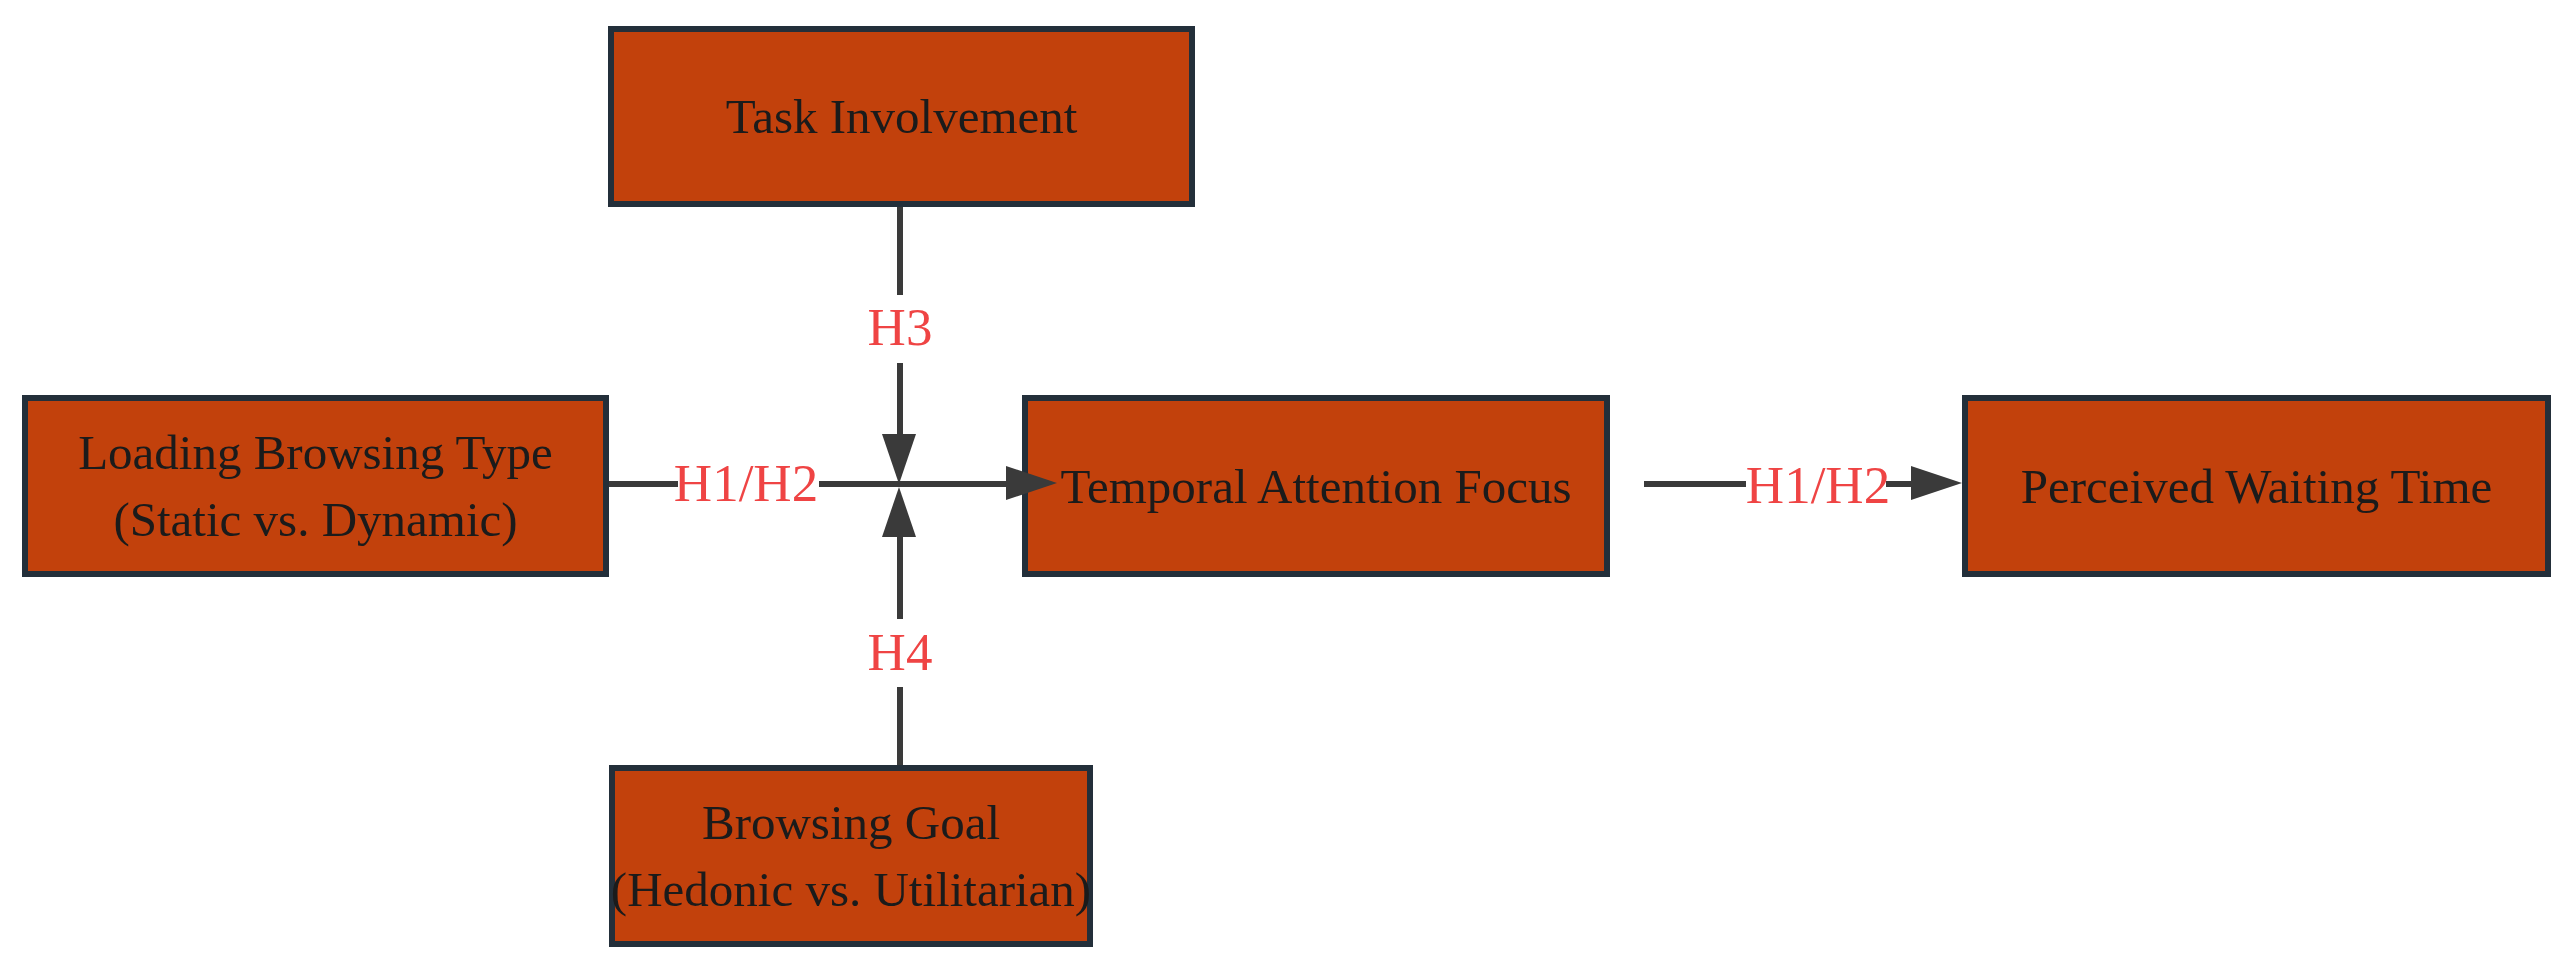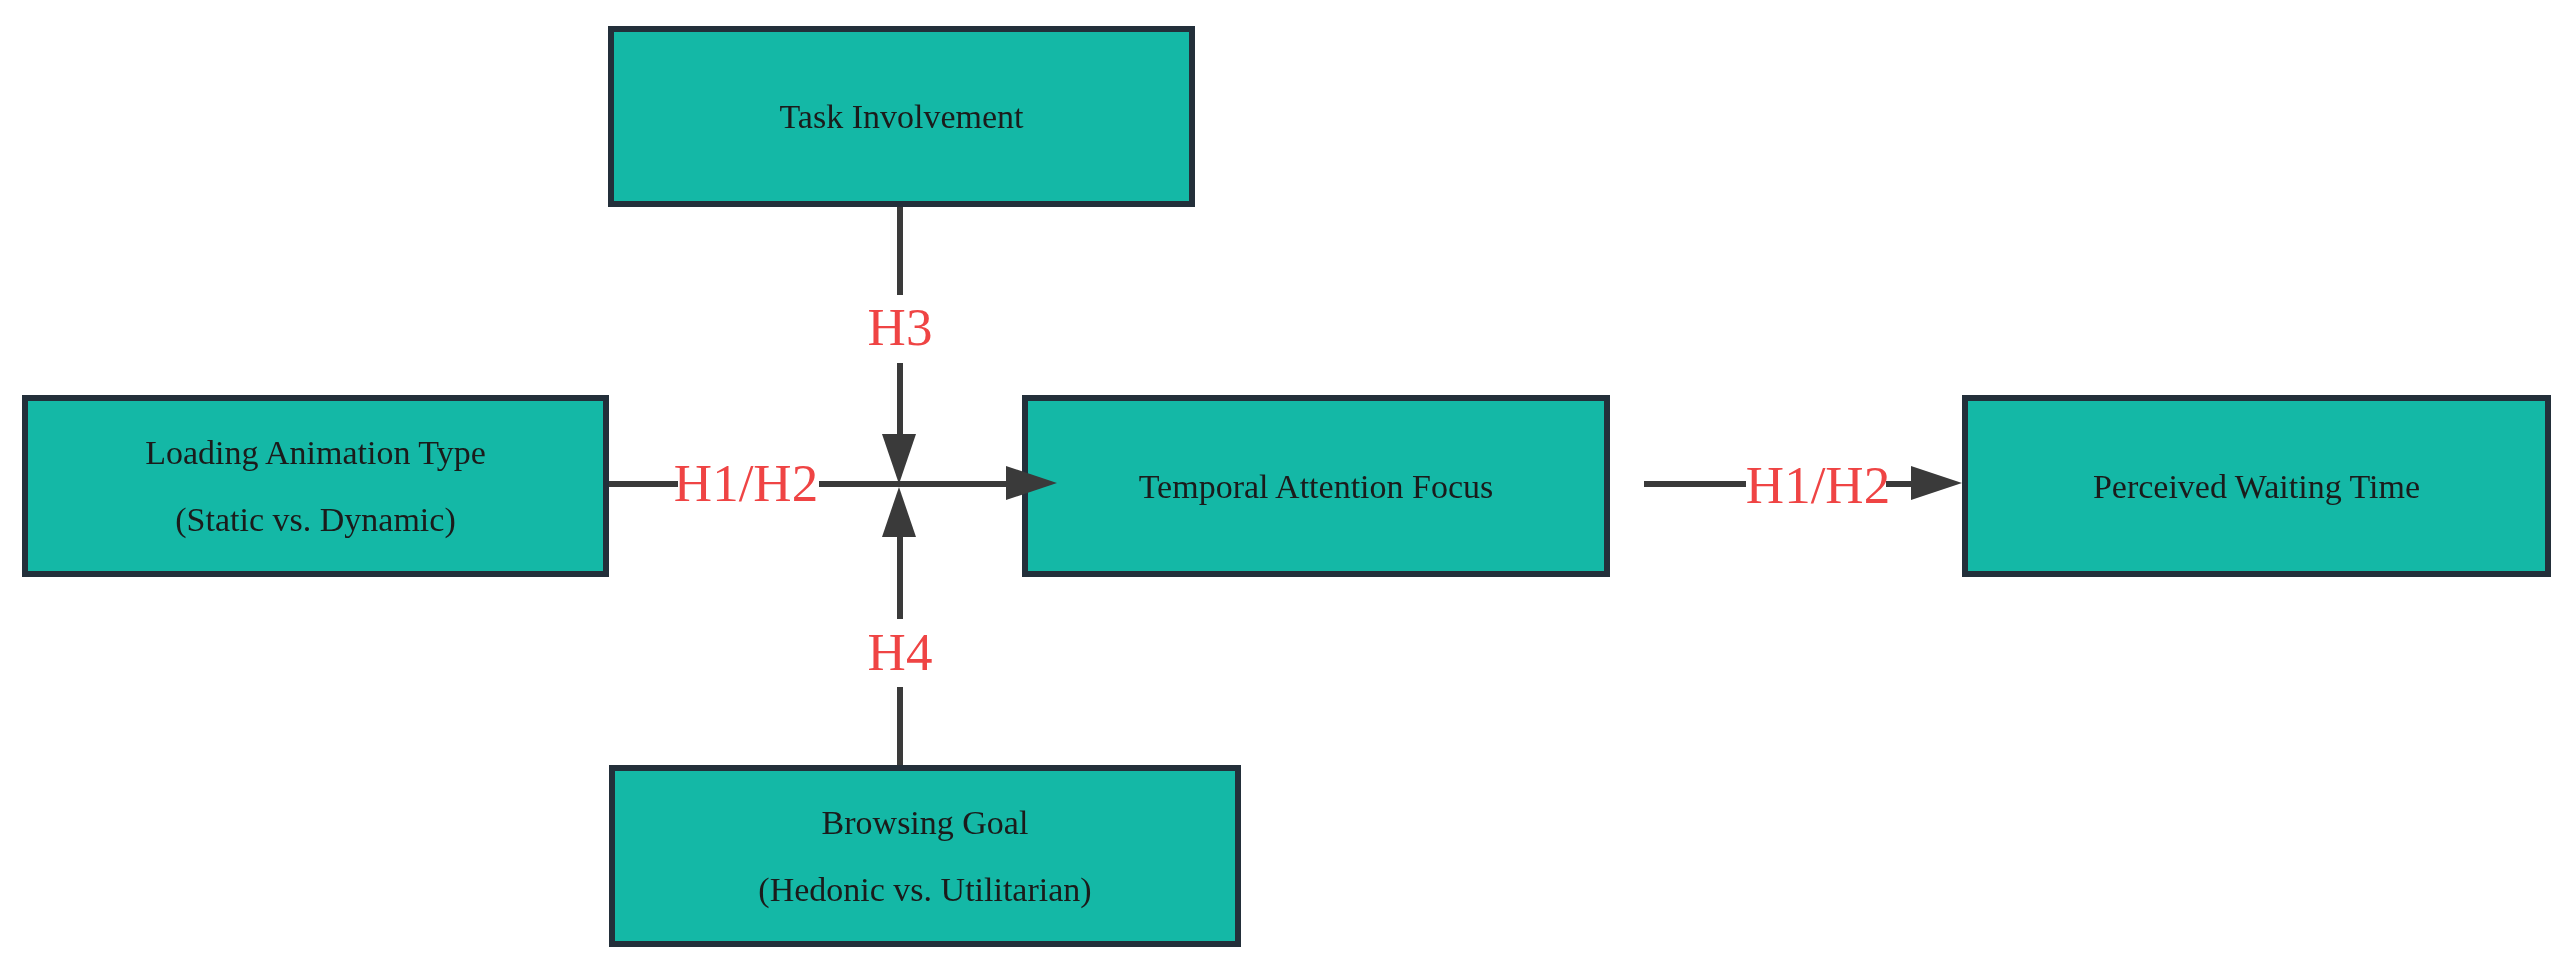--- a/index.html
+++ b/index.html
@@ -12,28 +12,28 @@
     width: 2576px;
     height: 969px;
     background: #ffffff;
     font-family: "Liberation Serif", "DejaVu Serif", serif;
     overflow: hidden;
   }
   .node {
     position: absolute;
     box-sizing: border-box;
     border: 6.2px solid #232f3a;
-    background: #14b8a6;
+    background: #c2410c;
     display: flex;
     flex-direction: column;
     align-items: center;
     justify-content: center;
     text-align: center;
     color: #1b1b1b;
-    font-size: 34px;
+    font-size: 49px;
     line-height: 67px;
   }
   .node .txt { white-space: nowrap; }
 
   .hline {
     position: absolute;
     height: 6.2px;
     background: #3a3a3a;
   }
   .vline {
@@ -77,33 +77,33 @@
 </head>
 <body>
 
 <div class="canvas">
 
   <div class="node" style="left:608px; top:26px; width:587px; height:181px;">
     <div class="txt">Task Involvement</div>
   </div>
 
   <div class="node" style="left:22px; top:395px; width:587px; height:182px;">
-    <div class="txt">Loading Animation Type</div>
+    <div class="txt">Loading Browsing Type</div>
     <div class="txt">(Static vs. Dynamic)</div>
   </div>
 
   <div class="node" style="left:1022px; top:395px; width:588px; height:182px;">
     <div class="txt">Temporal Attention Focus</div>
   </div>
 
   <div class="node" style="left:1962px; top:395px; width:589px; height:182px;justify-content:center;">
     <div class="txt">Perceived Waiting Time</div>
   </div>
 
-  <div class="node" style="left:609px; top:765px; width:632px; height:182px;text-align:right;">
+  <div class="node" style="left:609px; top:765px; width:484px; height:182px;text-align:right;">
     <div class="txt">Browsing Goal</div>
     <div class="txt">(Hedonic vs. Utilitarian)</div>
   </div>
 
   <div class="hline" style="left:609px; top:481px; width:69px;"></div>
   <div class="edge-label" style="left:642px; top:447px;">H1/H2</div>
   <div class="hline" style="left:819px; top:481px; width:189px;"></div>
   <div class="arrowhead-right" style="left:1006px; top:466px;"></div>
 
   <div class="vline" style="left:897px; top:207px; height:88px;"></div>

